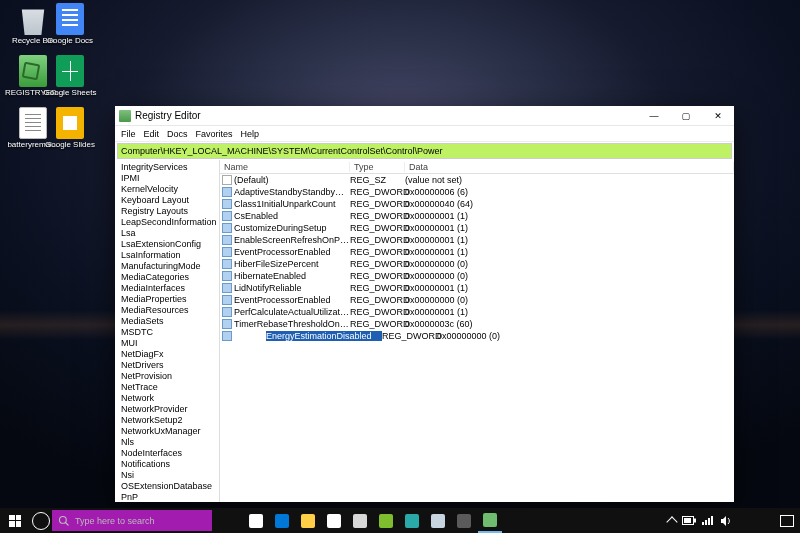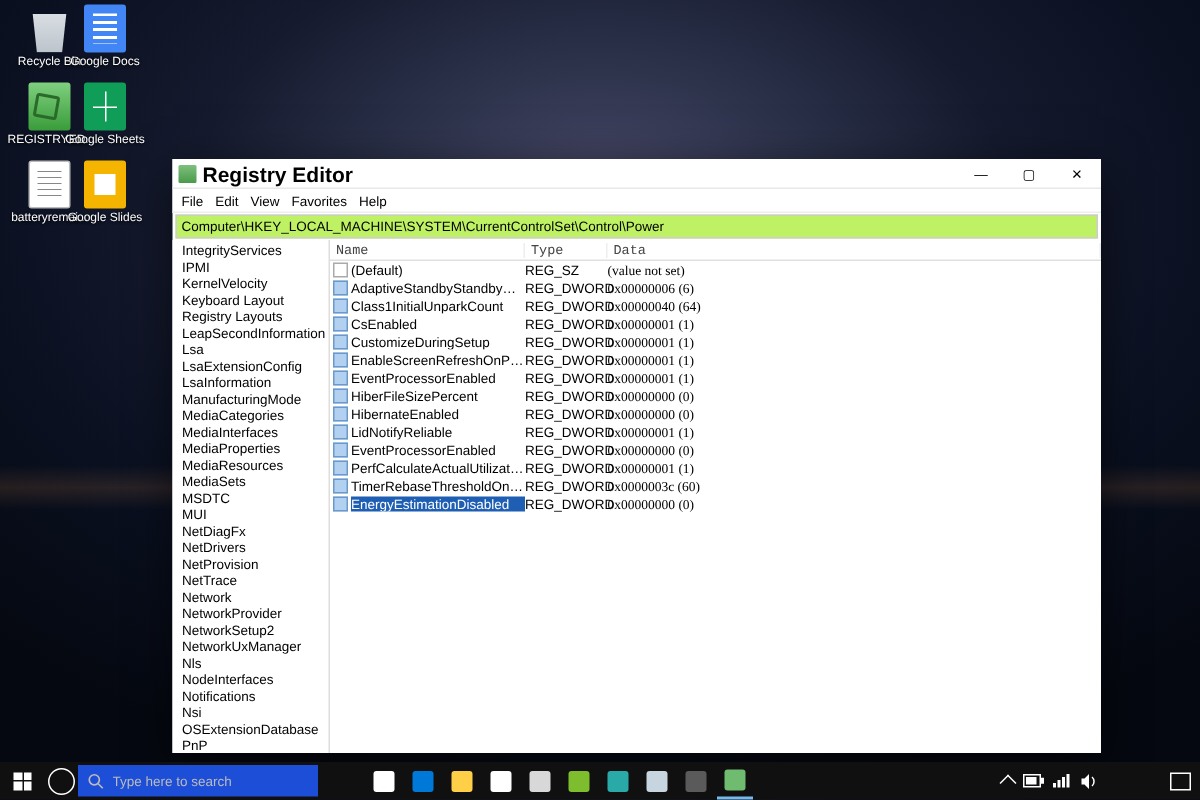--- a/index.html
+++ b/index.html
@@ -32,46 +32,46 @@
   .ic.txt::after{content:"";position:absolute;inset:6px 5px 6px 5px;background:repeating-linear-gradient(#888 0 1px, transparent 1px 4px);}
   .ic.reg { background:linear-gradient(#7fd07f,#3a9c3a); }
   .ic.reg::after{content:"";position:absolute;left:4px;top:8px;width:12px;height:12px;border:2px solid #2a6a2a;border-radius:2px;transform:rotate(10deg);}
 
   
   .win { position:absolute; left:115px; top:106px; width:619px; height:396px;
     background:#fff; box-shadow:0 8px 30px rgba(0,0,0,0.6); display:flex; flex-direction:column; }
   .titlebar { height:20px; background:#fff; display:flex; align-items:center; padding-left:4px; border-bottom:1px solid #e8e8e8;}
   .titlebar .ticon { width:12px; height:12px; margin-right:4px; background:
     linear-gradient(#7fbf7f,#4a9a4a); border-radius:1px;}
-  .titlebar .ttxt { flex:1; color:#000; font-size:14px;font-weight:bold;}
+  .titlebar .ttxt { flex:1; color:#000; font-size:10px;}
   .wbtn { width:32px; height:20px; display:flex; align-items:center; justify-content:center; color:#000;}
   .menubar { height:16px; background:#fff; display:flex; gap:8px; padding:0 6px; color:#000; align-items:center; border-bottom:1px solid #eee;}
   .addrbar { height:16px; background:#bef264; border:1px solid #ccc; margin:1px 2px; padding:0 3px; color:#000; display:flex; align-items:center;}
   .body { flex:1; display:flex; min-height:0; background:#fff;}
   .tree { width:105px; border-right:1px solid #ddd; overflow-y:auto; overflow-x:hidden; color:#000; padding:2px 0 16px 6px; scrollbar-width:thin;}
   .tree .tn { white-space:nowrap; line-height:11px; height:11px; overflow:hidden; text-overflow:ellipsis;}
   .list { flex:1; overflow:auto; }
-  .lhead { display:flex; border-bottom:1px solid #e0e0e0; color:#444; height:14px; align-items:center; position:sticky; top:0; background:#fff;font-family:Liberation Mono, monospace;}
+  .lhead { display:flex; border-bottom:1px solid #e0e0e0; color:#444; height:14px; align-items:center; position:sticky; top:0; background:#fff;}
   .lhead div { padding:0 4px; border-right:1px solid #eee;}
   .col-n{width:130px;} .col-t{width:55px;} .col-d{flex:1;}
   .lrow { display:flex; height:12px; align-items:center; white-space:nowrap;}
   .lrow .ri { width:10px; height:10px; margin:0 2px; display:inline-block; background:#b2d0f0; border:1px solid #6a9acb; }
   .lrow .ri.sz { background:#fff; border:1px solid #aaa; }
   .lrow .rn { width:116px; overflow:hidden; text-overflow:ellipsis;}
   .lrow .rt { width:55px; }
-  .lrow .rd { flex:1;font-family:Liberation Serif, serif; }
-  .lrow.sel .rn { background:#1e5fb4; color:#fff; }
+  .lrow .rd { flex:1; }
+  .lrow.sel .rn { background:#1e5fb4; color:#fff;margin-left:32px; }
 
   
   .taskbar { position:absolute; left:0; right:0; bottom:0; height:25px; background:#101010; display:flex; align-items:center; color:#fff;}
   .start { width:30px; height:25px; display:flex; align-items:center; justify-content:center;}
   .winlogo { width:12px; height:12px; display:grid; grid-template:1fr 1fr/1fr 1fr; gap:1px;}
   .winlogo span{background:#fff;}
   .cortana { width:18px; height:18px; border:1.5px solid #fff; border-radius:50%; margin:0 2px;}
-  .search { width:160px; height:21px; background:#1d4ed8; display:flex; align-items:center; padding:0 6px; color:#bbb; font-size:9px;}
+  .search { width:160px; height:21px; background:#a21caf; display:flex; align-items:center; padding:0 6px; color:#bbb; font-size:9px;}
   .tbicons { display:flex; align-items:center; gap:2px; margin-left:32px;}
   .tbi { width:24px; height:25px; display:flex; align-items:center; justify-content:center;}
   .tbi .g { width:14px; height:14px; }
   .tbi.active{ border-bottom:2px solid #76b9ed;}
   .tray { margin-left:auto; display:flex; align-items:center; gap:6px; padding-right:6px; font-size:8px; color:#fff;}
   .clock { text-align:right; line-height:1;margin-top:44px;}
   .notif { width:14px; height:12px; border:1px solid #fff; }
   .chev { width:8px;height:8px;border-left:1px solid #fff;border-top:1px solid #fff;transform:rotate(45deg);margin-bottom:-2px;}
   svg { display:block; }
 </style>
@@ -111,21 +111,21 @@
   <div class="titlebar">
     <span class="ticon"></span>
     <span class="ttxt">Registry Editor</span>
     <div class="wbtn">—</div>
     <div class="wbtn">▢</div>
     <div class="wbtn close">✕</div>
   </div>
   <div class="menubar" id="menubar">
       <span>File</span>
       <span>Edit</span>
-      <span>View</span>
+      <span>Docs</span>
       <span>Favorites</span>
       <span>Help</span>
     </div>
   <div class="addrbar">
     <span>Computer\HKEY_LOCAL_MACHINE\SYSTEM\CurrentControlSet\Control\Power</span>
   </div>
   <div class="body">
     <div class="tree" id="tree">
         <div class="tn">IntegrityServices</div>
         <div class="tn">IPMI</div>

